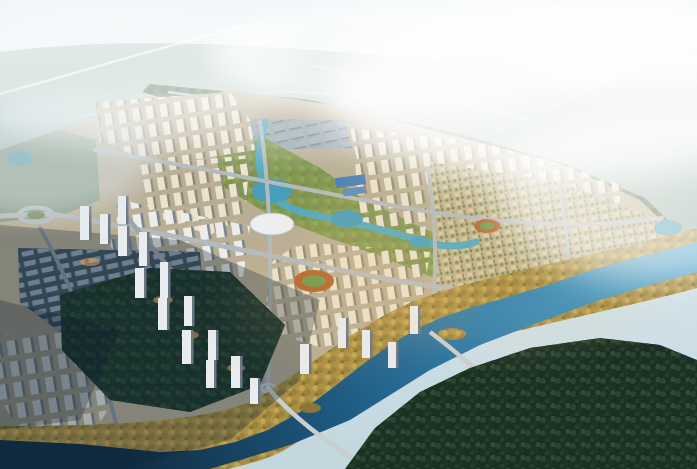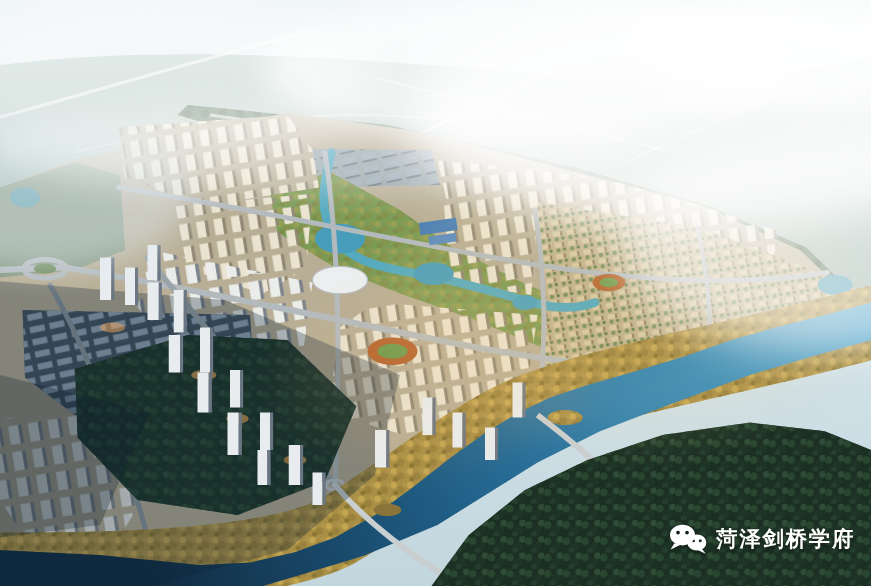--- a/index.html
+++ b/index.html
@@ -303,26 +303,13 @@
     <ellipse cx="560" cy="92" rx="235" ry="92" fill="#ffffff" opacity="0.85" filter="url(#blurB)"></ellipse>
     <ellipse cx="660" cy="190" rx="165" ry="92" fill="#ffffff" opacity="0.6" filter="url(#blurB)"></ellipse>
     <ellipse cx="420" cy="55" rx="210" ry="62" fill="#ffffff" opacity="0.7" filter="url(#blurA)"></ellipse>
     <ellipse cx="120" cy="65" rx="185" ry="70" fill="#ffffff" opacity="0.55" filter="url(#blurB)"></ellipse>
     <ellipse cx="35" cy="155" rx="120" ry="62" fill="#dfe9ee" opacity="0.5" filter="url(#blurA)"></ellipse>
     <ellipse cx="250" cy="118" rx="260" ry="38" fill="#ffffff" opacity="0.3" filter="url(#blurA)"></ellipse>
     <ellipse cx="640" cy="40" rx="130" ry="50" fill="#ffffff" opacity="0.75" filter="url(#blurA)"></ellipse>
   </g>
 </svg>
 
-  <div class="watermark">
-    <svg class="wm-icon" width="31" height="25" viewBox="0 0 31 25">
-      <path d="M4.5,15.5 L1.5,20.5 L9.5,16.8 Z" fill="#ffffff"></path>
-      <path fill-rule="evenodd" fill="#ffffff" d="M1,9 a10,8.3 0 1 0 20,0 a10,8.3 0 1 0 -20,0 Z
-           M5.9,7 a1.5,1.5 0 1 0 3,0 a1.5,1.5 0 1 0 -3,0 Z
-           M13.1,7 a1.5,1.5 0 1 0 3,0 a1.5,1.5 0 1 0 -3,0 Z"></path>
-      <path d="M26.5,20 L29.5,24 L22.8,20.8 Z" fill="#ffffff"></path>
-      <path fill-rule="evenodd" fill="#ffffff" d="M14.9,15 a7.6,6.4 0 1 0 15.2,0 a7.6,6.4 0 1 0 -15.2,0 Z
-           M18.6,13.6 a1.2,1.2 0 1 0 2.4,0 a1.2,1.2 0 1 0 -2.4,0 Z
-           M24,13.6 a1.2,1.2 0 1 0 2.4,0 a1.2,1.2 0 1 0 -2.4,0 Z"></path>
-    </svg>
-    <span class="wm-text">菏泽剑桥学府</span>
-  </div>
 </div>
 
 </body></html>

